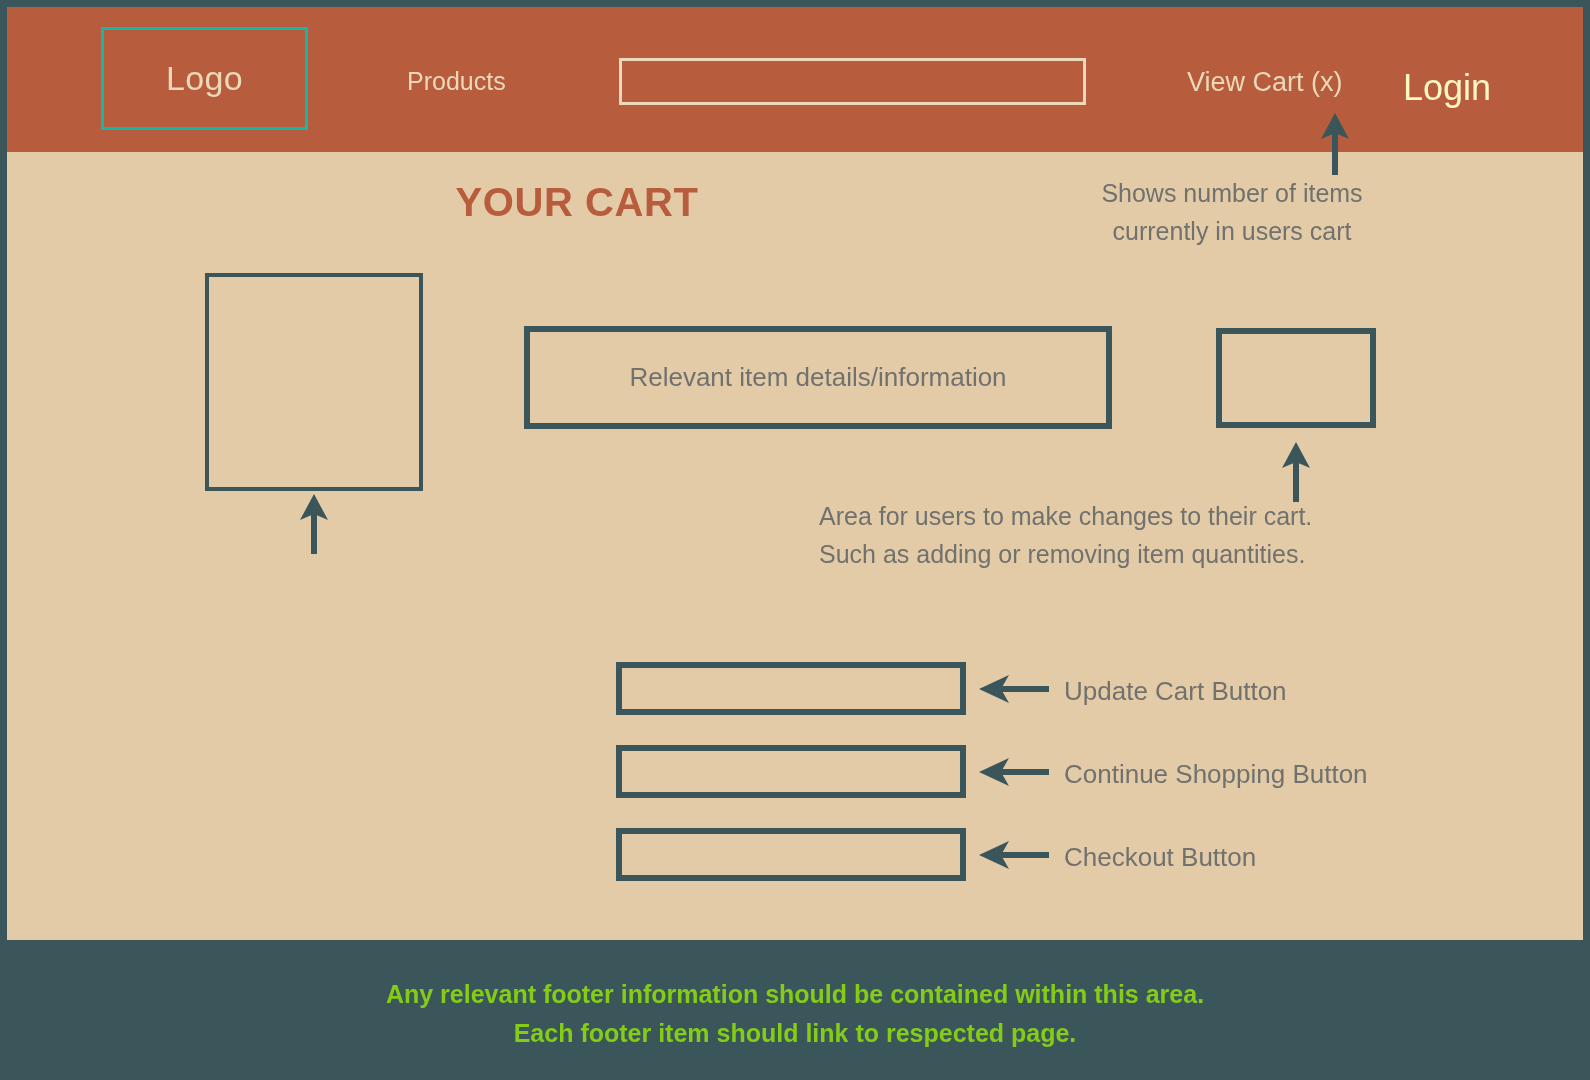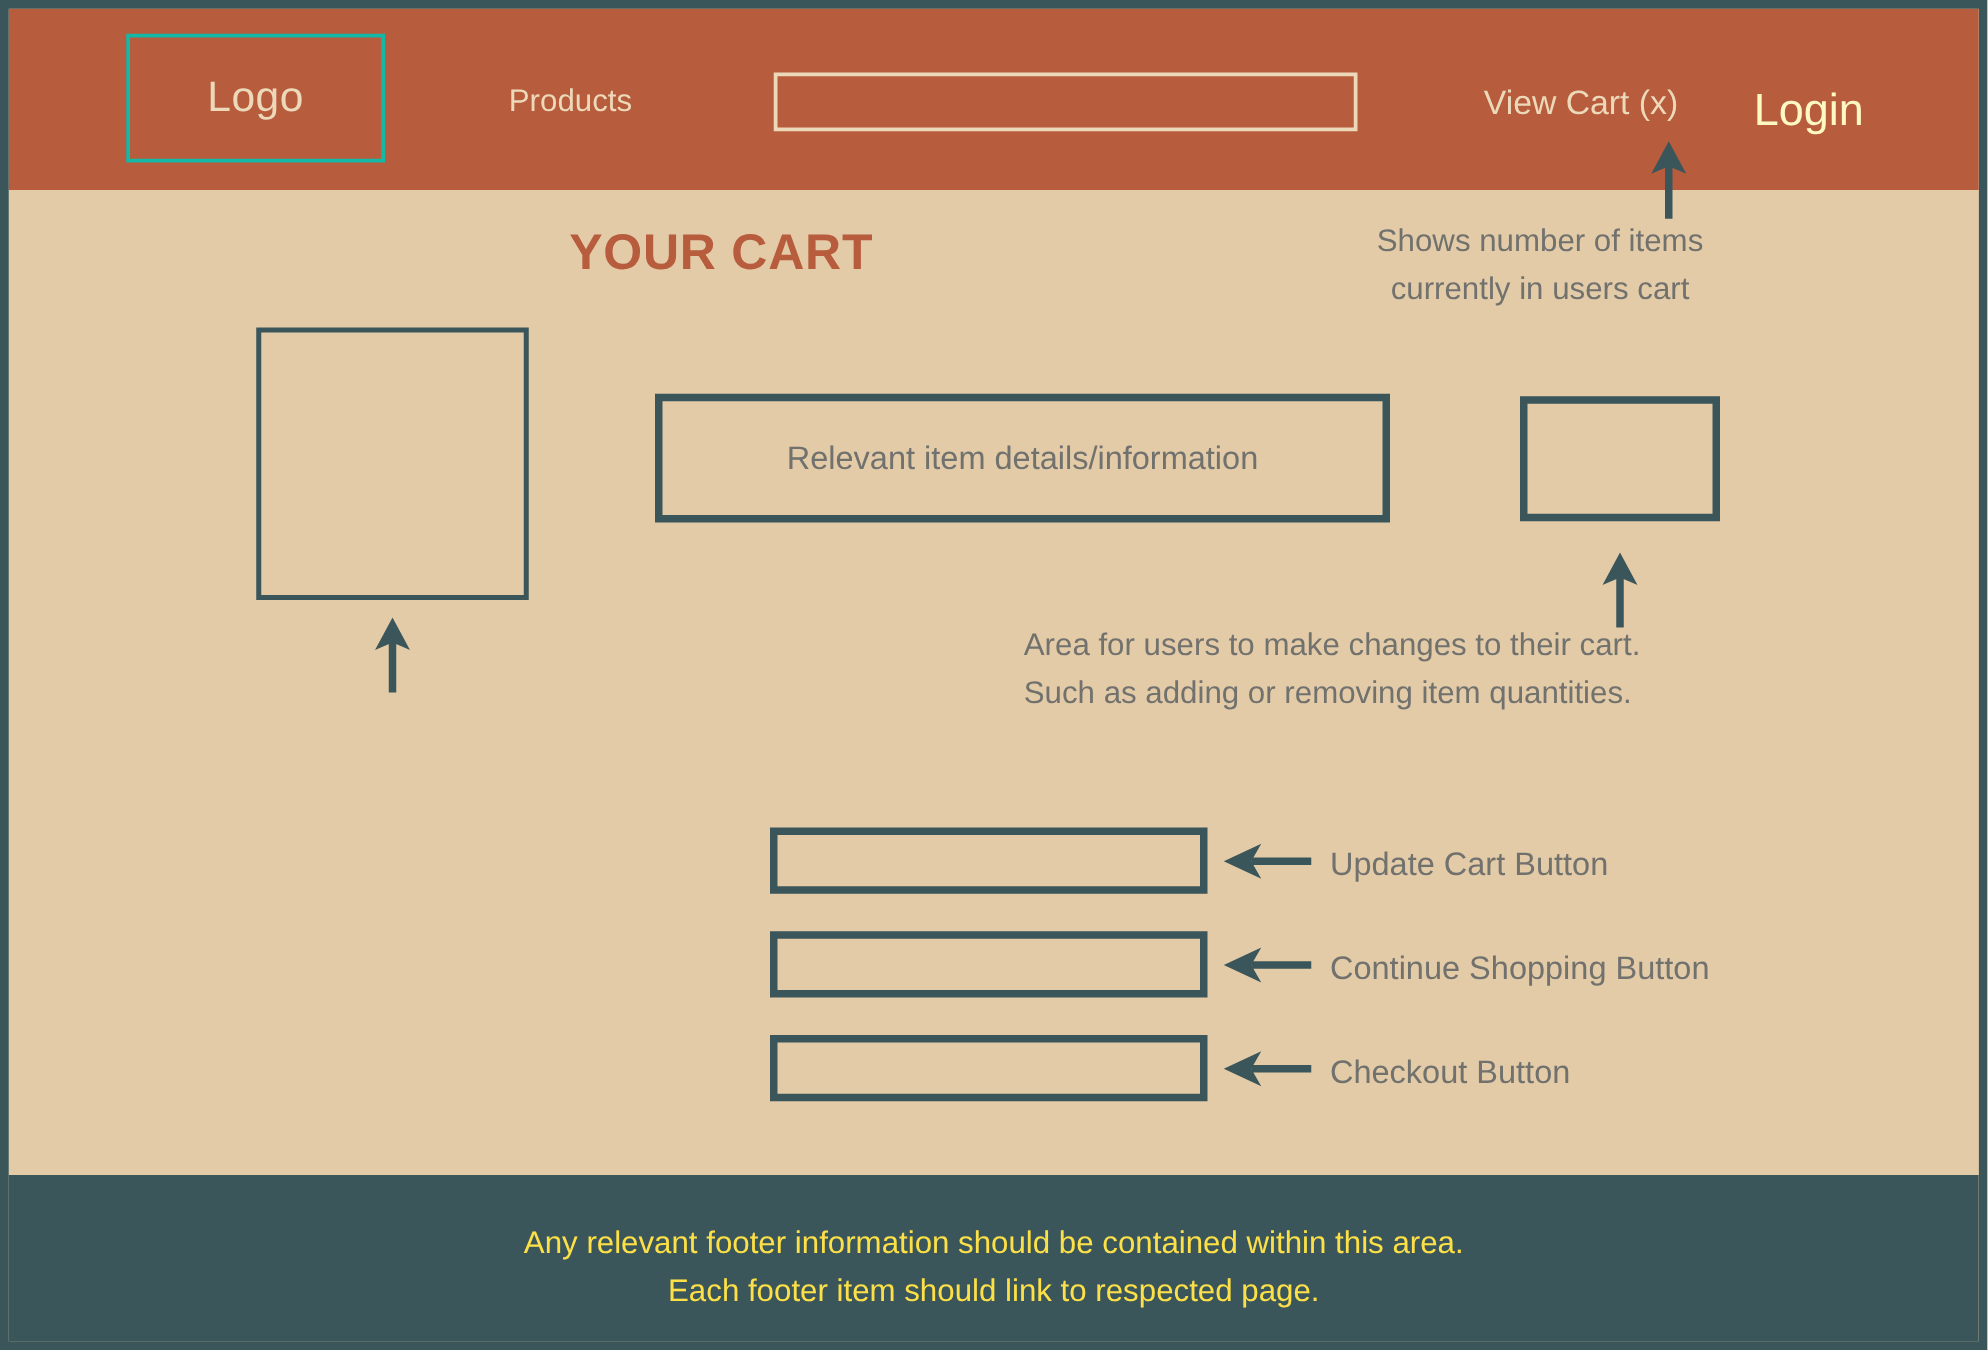--- a/index.html
+++ b/index.html
@@ -97,20 +97,21 @@
     white-space: pre-line;
   }
   .ann-cartcount { left: 1070px; top: 22px; text-align: center; width: 310px; }
   .ann-image     { left: 193px;  top: 400px; text-align: left; width: 300px; }
   .ann-qty       { left: 812px;  top: 345px; text-align: left; width: 580px; }
 
   .box {
     position: absolute;
     border: 6px solid #3a565a;
     background: transparent;
+    margin-top: 11px;
   }
   .box-image   { left: 198px;  top: 110px; width: 218px; height: 218px; border-width: 4px; }
   .box-details { left: 517px;  top: 163px; width: 588px; height: 103px;
                  display: flex; align-items: center; justify-content: center; }
   .box-details-text { color: #71716e; font-size: 26px; }
   .box-qty     { left: 1209px; top: 165px; width: 160px; height: 100px; }
 
   .btn-box { position: absolute; border: 6px solid #3a565a; background: transparent; }
   .btn-update   { left: 609px; top: 510px; width: 350px; height: 53px; }
   .btn-continue { left: 609px; top: 593px; width: 350px; height: 53px; }
@@ -134,23 +135,23 @@
     left: 0; top: 933px;
     width: 100%;
     height: 147px;
     background: #3a565a;
     display: flex;
     flex-direction: column;
     align-items: center;
     justify-content: center;
   }
   .footer-line {
-    color: #fde047;
+    color: #84cc16;
     font-size: 25px;
-    font-weight: normal;
+    font-weight: bold;
     line-height: 1.55;
     text-align: center;
   }
 </style>
 </head>
 <body>
 
 <div class="wireframe">
 
   <div class="header">

